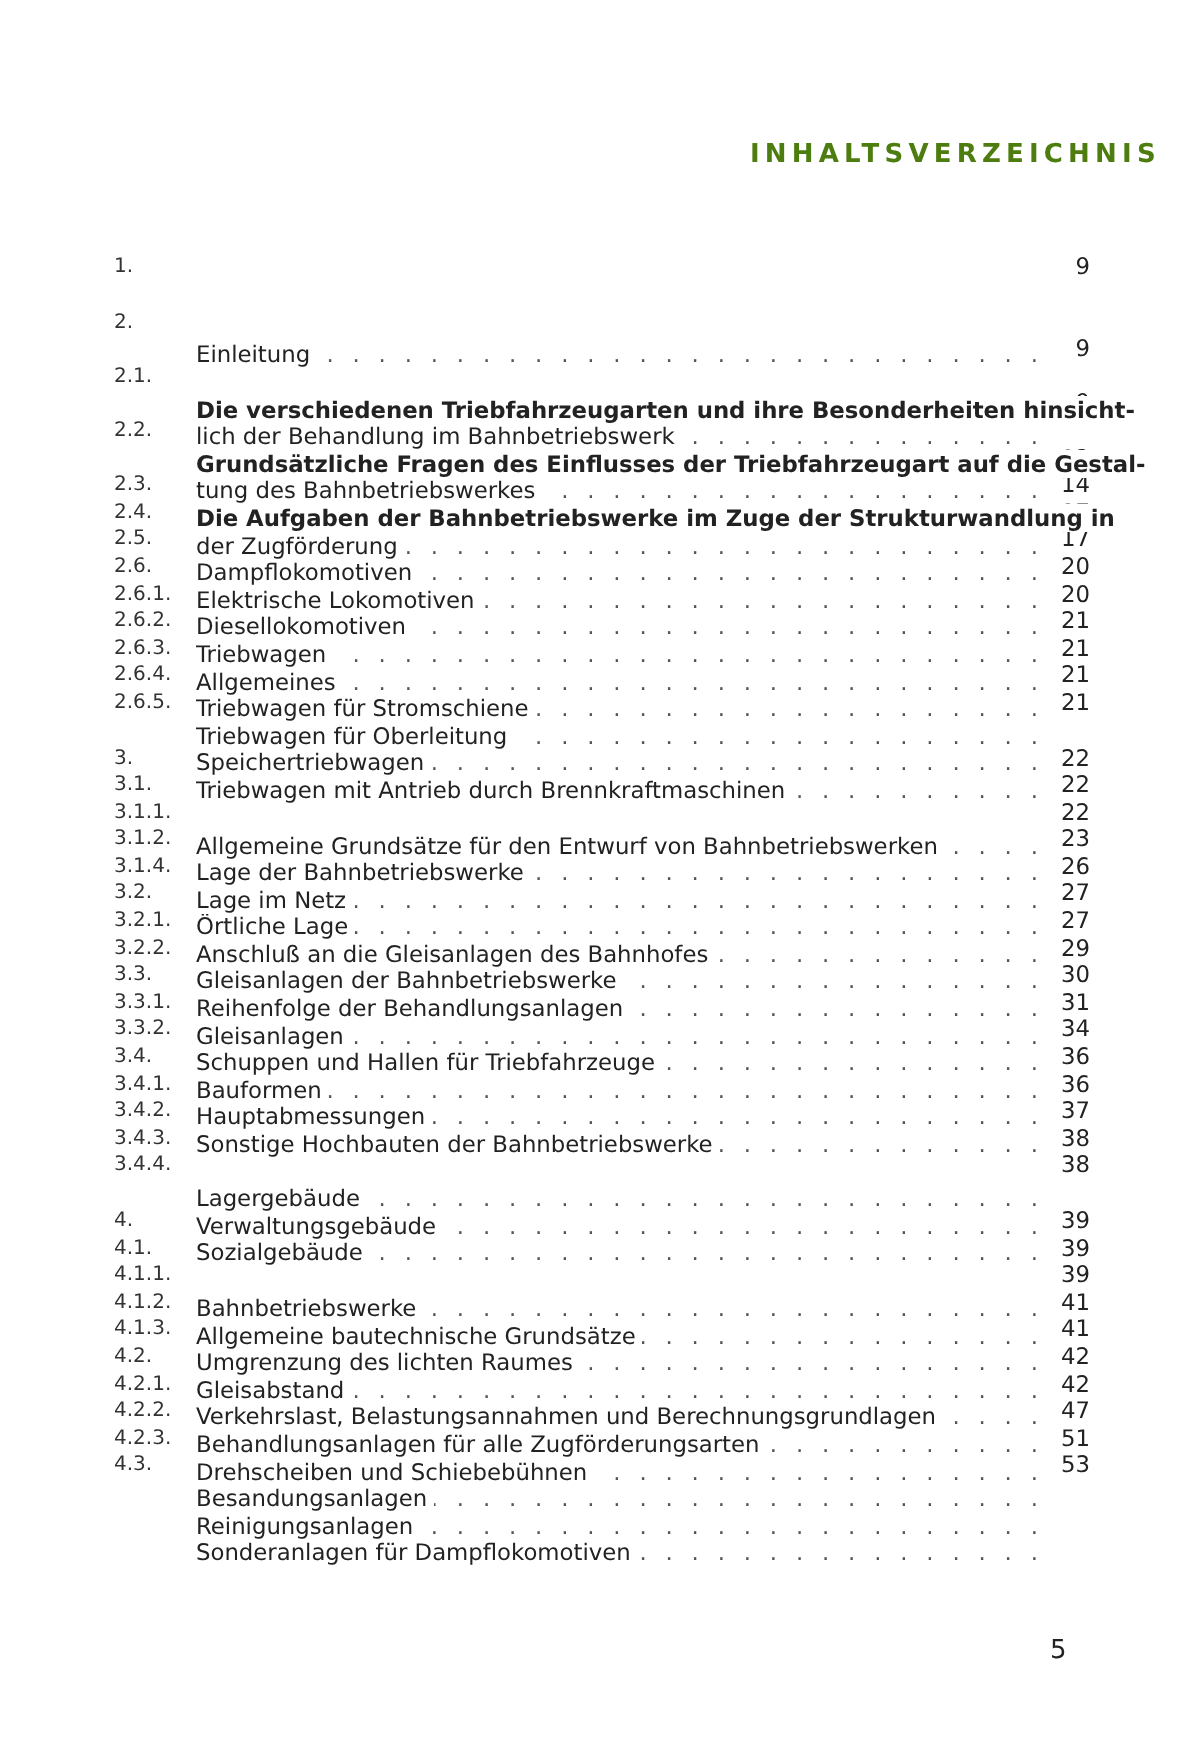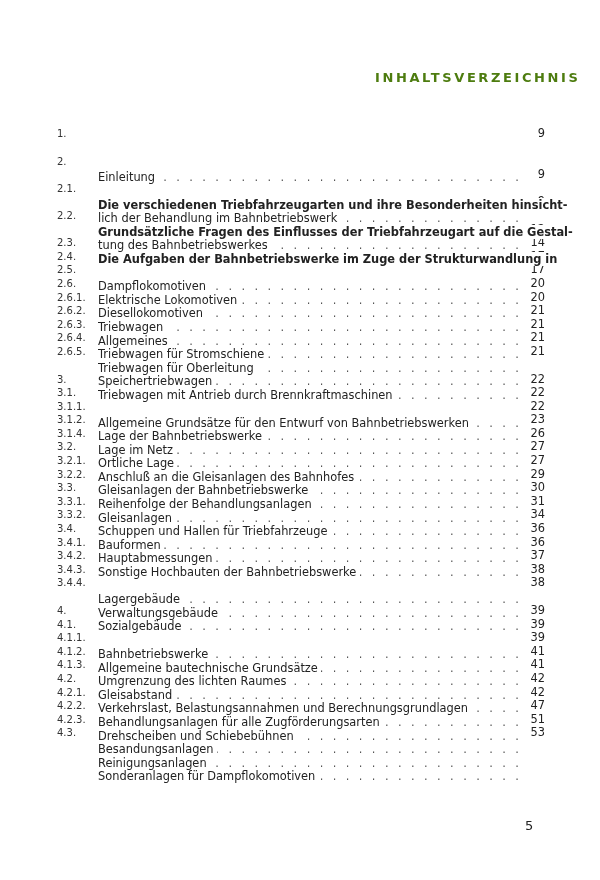--- a/index.html
+++ b/index.html
@@ -44,20 +44,21 @@
     </div>
     <div class="row">
       <span class="text dots"><span class="t">tung des Bahnbetriebswerkes</span></span>
       <span class="page">9</span>
     </div>
     <div class="row">
       <span class="num">2.2.</span>
       <span class="text full"><span class="t">Die Aufgaben der Bahnbetriebswerke im Zuge der Strukturwandlung in</span></span>
     </div>
     <div class="row">
+      <span class="text dots"><span class="t">der Zugförderung</span></span>
       <span class="page">12</span>
     </div>
     <div class="row">
       <span class="num">2.3.</span>
       <span class="text dots"><span class="t">Dampflokomotiven</span></span>
       <span class="page">14</span>
     </div>
     <div class="row">
       <span class="num">2.4.</span>
       <span class="text dots"><span class="t">Elektrische Lokomotiven</span></span>

